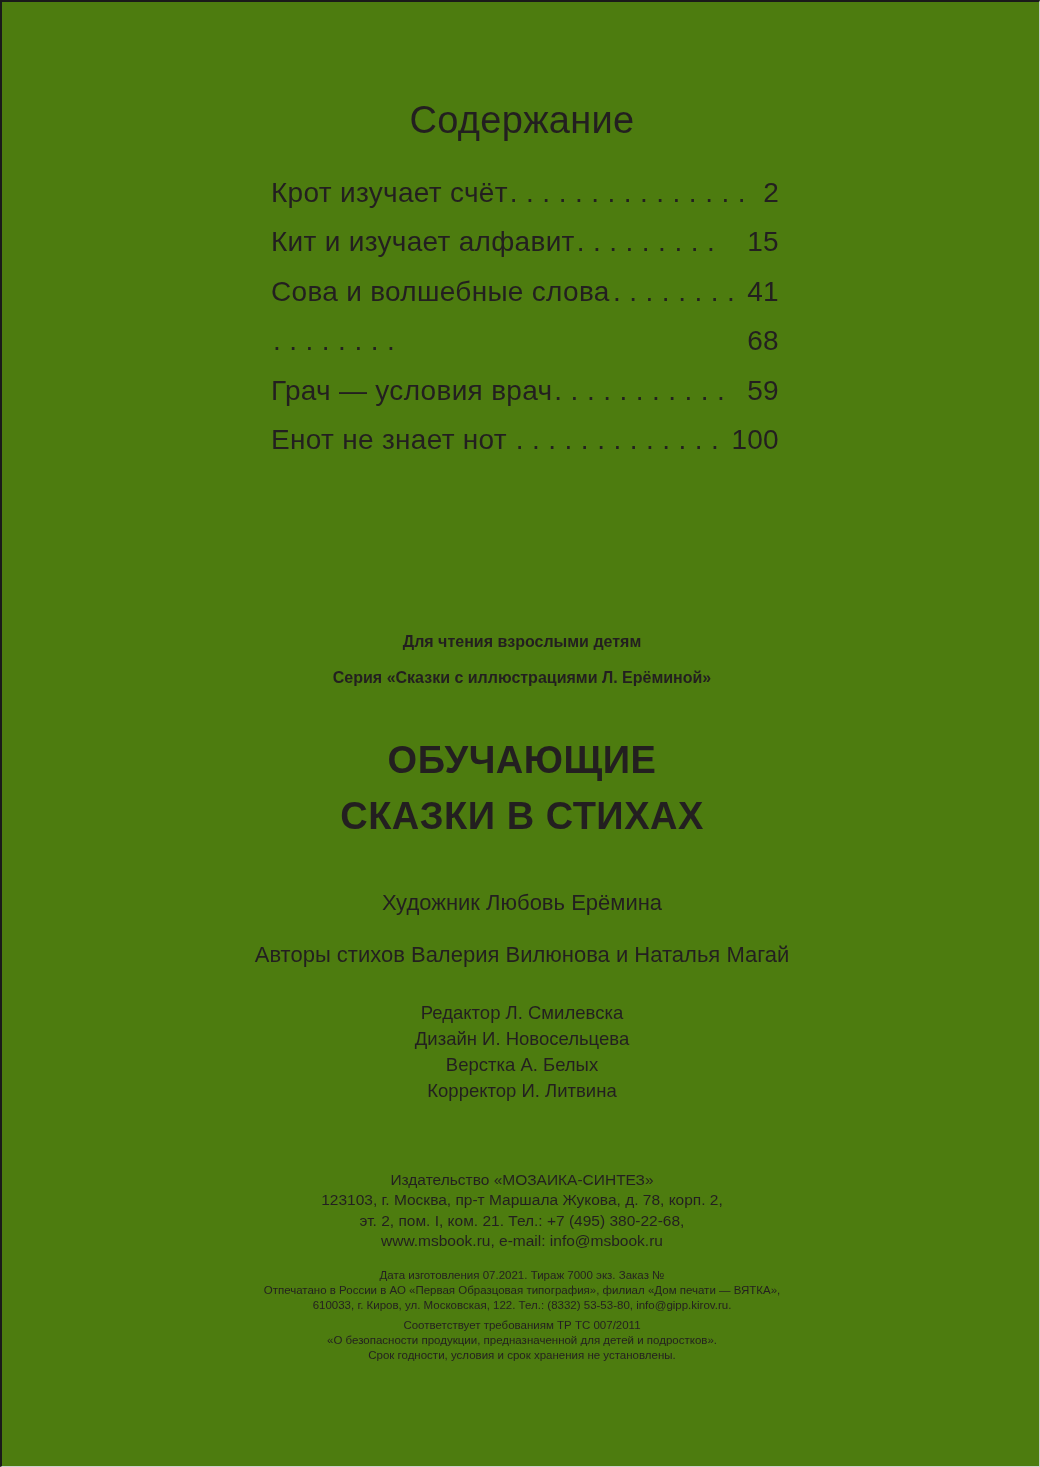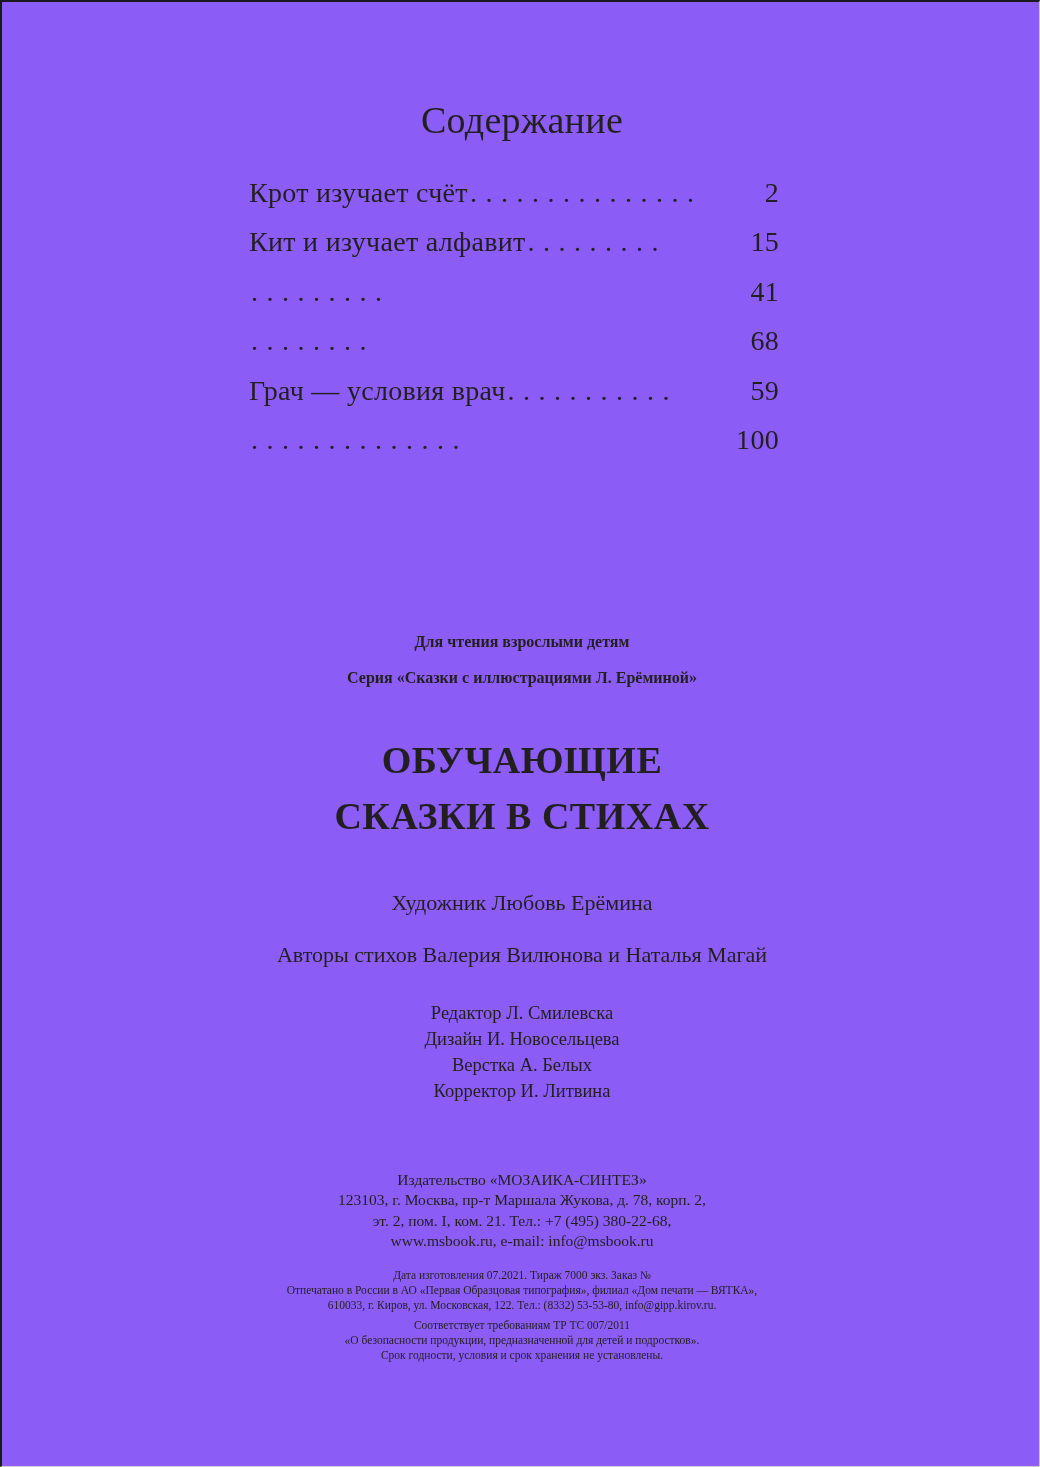--- a/index.html
+++ b/index.html
@@ -5,35 +5,34 @@
     html, body { margin: 0; padding: 0; background: #ffffff; }
     body {
       width: 1040px; height: 1467px; position: relative; overflow: hidden;
       font-family: "Liberation Sans", sans-serif; color: #231f20;
     }
     .page {
       position: absolute; left: 0; top: 0; width: 1040px; height: 1467px;
       box-sizing: border-box;
       border-top: 2px solid #1a1a1a; border-left: 2px solid #1a1a1a;
       border-right: 1px solid #cfcfcf; border-bottom: 1px solid #cfcfcf;
-      background: #8b5cf6;
-      font-family: Liberation Serif, serif;
+      background: #4d7c0f;
     }
     .center { position: absolute; left: 0; width: 1040px; text-align: center; }
 
     .toc-title {
       top: 96px; font-size: 38px; line-height: 44px; letter-spacing: 0.3px;
     }
     .toc {
       position: absolute; left: 247px; top: 170px; width: 530px;
       margin: 0; padding: 0; list-style: none;
     }
     .toc li {
       display: flex; align-items: baseline; height: 49.4px;
-      font-size: 28px; line-height: 42px; letter-spacing: 0.3px;
+      font-size: 28px; line-height: 42px; letter-spacing: 0.3px; margin-left: 22px;
     }
     .toc .t { white-space: nowrap; }
     .toc .dots {
       flex: 1; overflow: hidden; white-space: nowrap; margin: 0 4px 0 2px;
       letter-spacing: 8.5px; direction: rtl; text-align: left;
     }
     .toc .p { white-space: nowrap; text-align: right; }
 
     .intro1 { top: 629px; font-size: 16px; font-weight: bold; line-height: 22px; }
     .intro2 { top: 665px; font-size: 16px; font-weight: bold; line-height: 22px; }
@@ -66,33 +65,35 @@
       <span class="t">Крот изучает счёт</span>
       <span class="dots">...............</span>
       <span class="p">2</span>
     </li>
     <li>
       <span class="t">Кит и изучает алфавит</span>
       <span class="dots">.........</span>
       <span class="p">15</span>
     </li>
     <li>
+      <span class="t">Сова и волшебные слова</span>
       <span class="dots">.........</span>
       <span class="p">41</span>
     </li>
     <li>
       <span class="dots">........</span>
       <span class="p">68</span>
     </li>
     <li>
       <span class="t">Грач — условия врач </span>
       <span class="dots">...........</span>
       <span class="p">59</span>
     </li>
     <li>
+      <span class="t">Енот не знает нот </span>
       <span class="dots">..............</span>
       <span class="p">100</span>
     </li>
   </ul>
 
   <div class="center intro1">Для чтения взрослыми детям</div>
   <div class="center intro2">Серия «Сказки с иллюстрациями Л. Ерёминой»</div>
 
   <div class="center book-title">
     <div>ОБУЧАЮЩИЕ</div>

